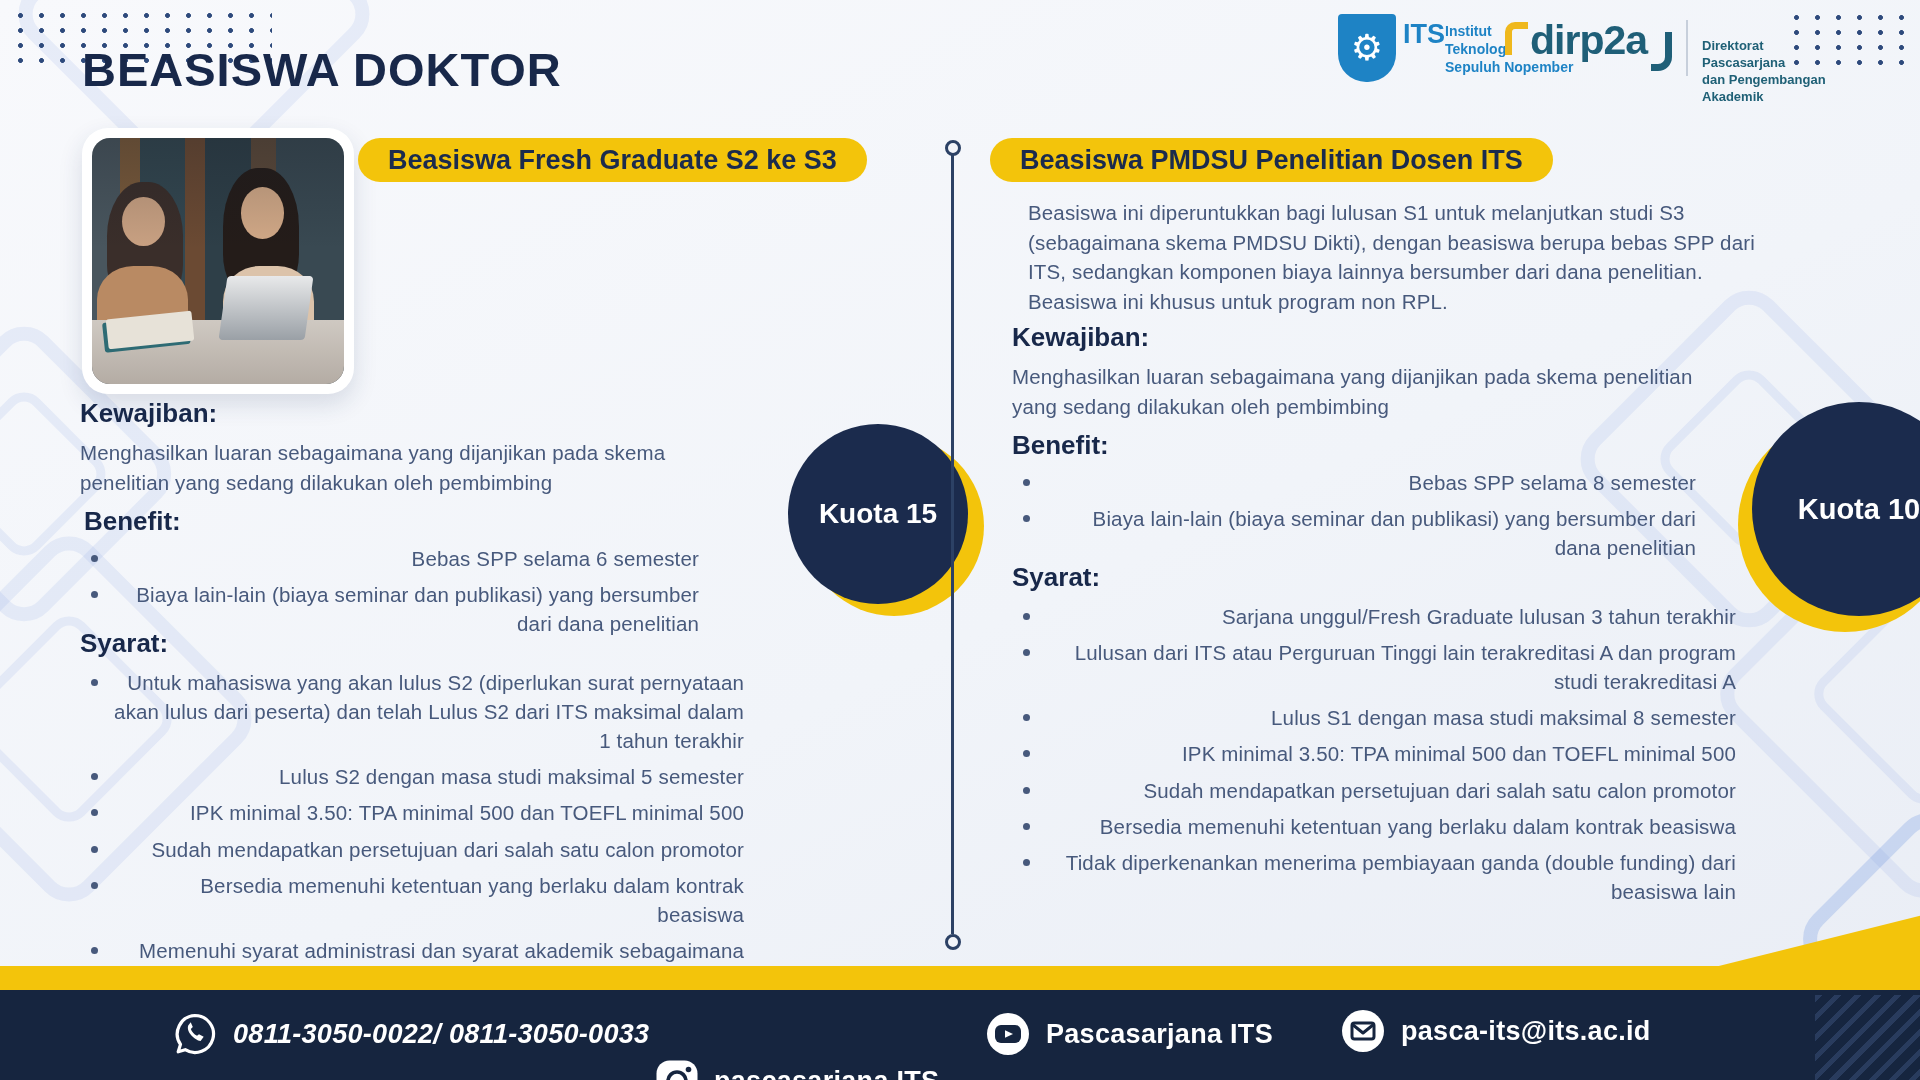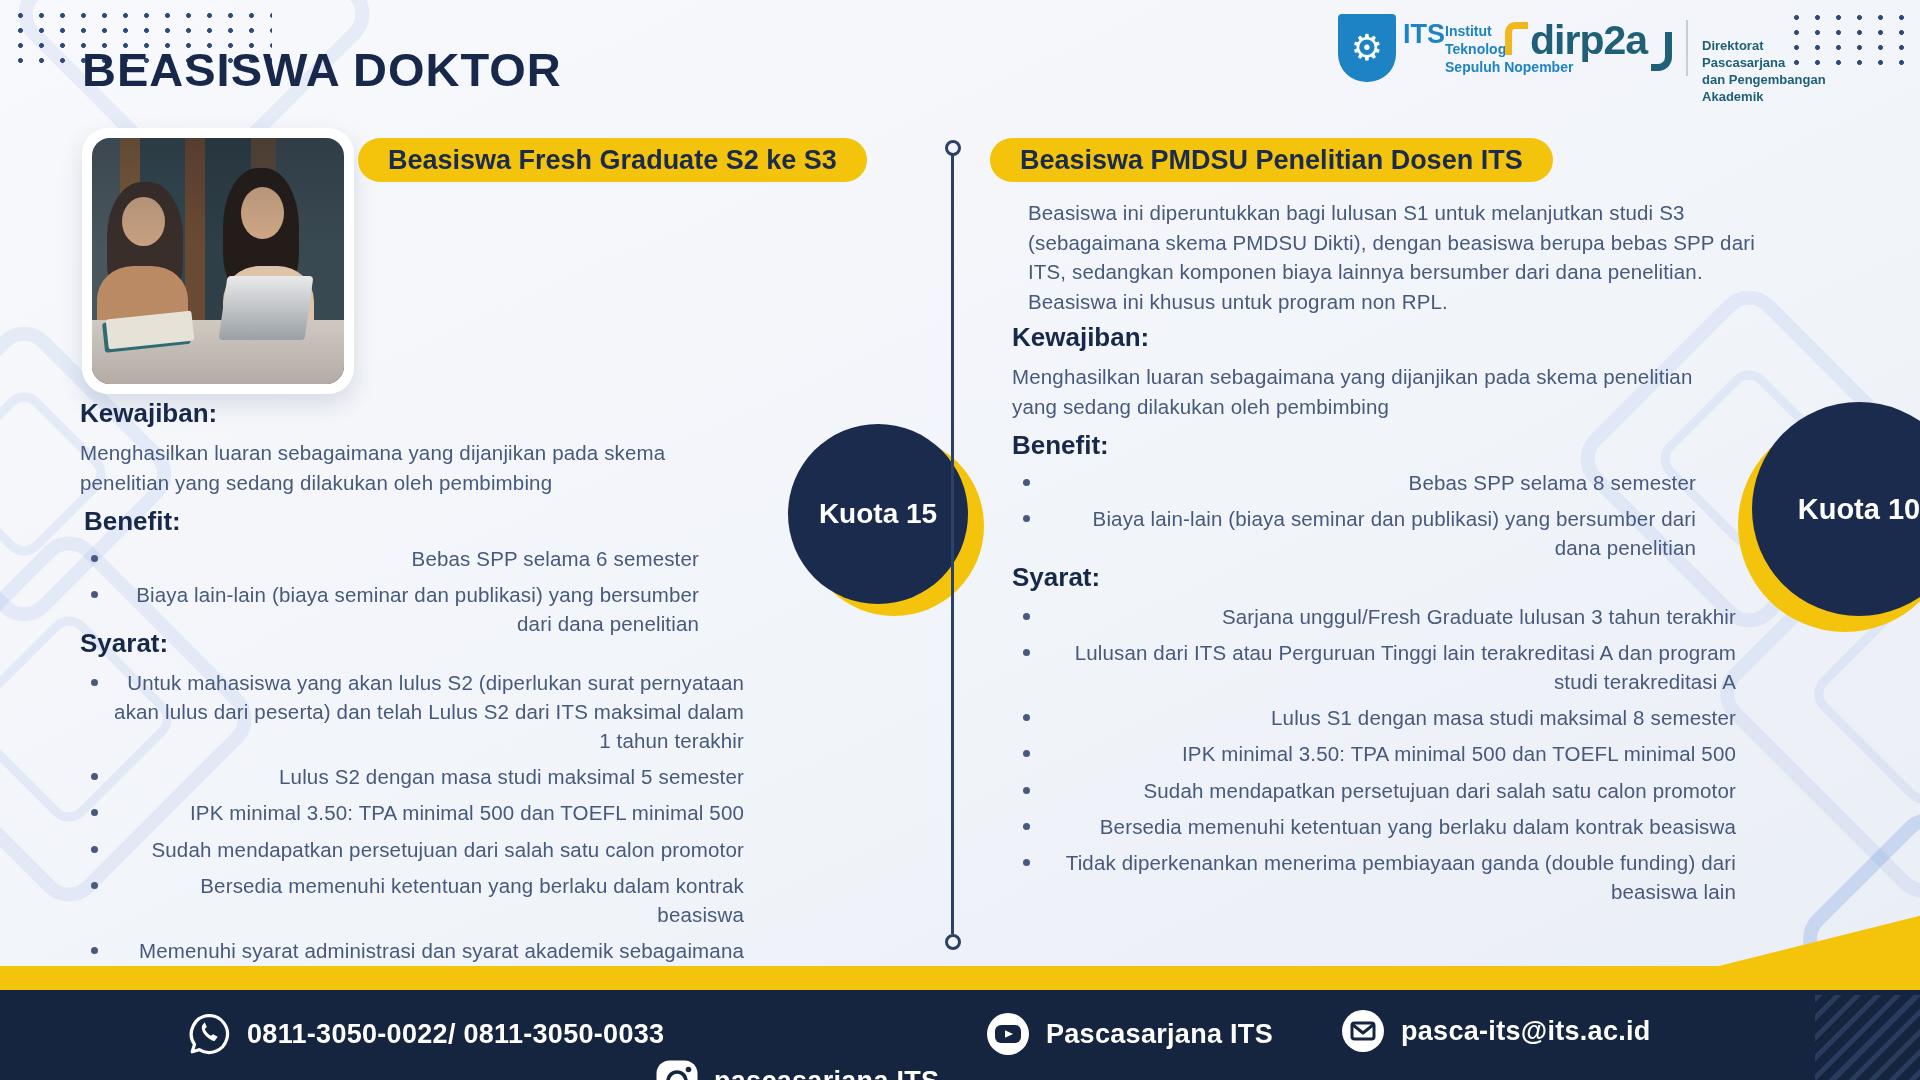--- a/index.html
+++ b/index.html
@@ -187,21 +187,21 @@
   <div class="kuota kuota-right">
     <div class="yellow"></div>
     <div class="navy">Kuota 10</div>
   </div>
 
   <div class="footer-wedge"></div>
   <div class="footer-yellow"></div>
   <div class="footer-navy"></div>
   <div class="corner-stripes"></div>
 
-  <div class="f-item" style="left:186px;top:1011px;">
+  <div class="f-item" style="left:172px;top:1011px;font-style:italic;">
     <span>
       <svg width="46" height="46" viewBox="0 0 46 46">
         <path d="M23 4.5 a18.5 18.5 0 1 1 -9.8 34.2 L6.2 40.8 l2.3 -7.4 A18.5 18.5 0 0 1 23 4.5 Z" fill="none" stroke="#fff" stroke-width="3.2" stroke-linejoin="round"></path>
         <path d="M16.2 14.4 c-2.2 6.2 6.2 14.6 12.4 15.6 l3.1 -4.2 -4.7 -2.6 -2 1.6 c-3.1 -1.6 -5.2 -4.2 -6.2 -6.8 l2 -1.9 -2.1 -4.9 z" fill="#fff"></path>
       </svg>
     </span>
     <span>0811-3050-0022/ 0811-3050-0033</span>
   </div>
 
   <div class="f-item" style="left:655px;top:1011px;margin-top:48px;">

